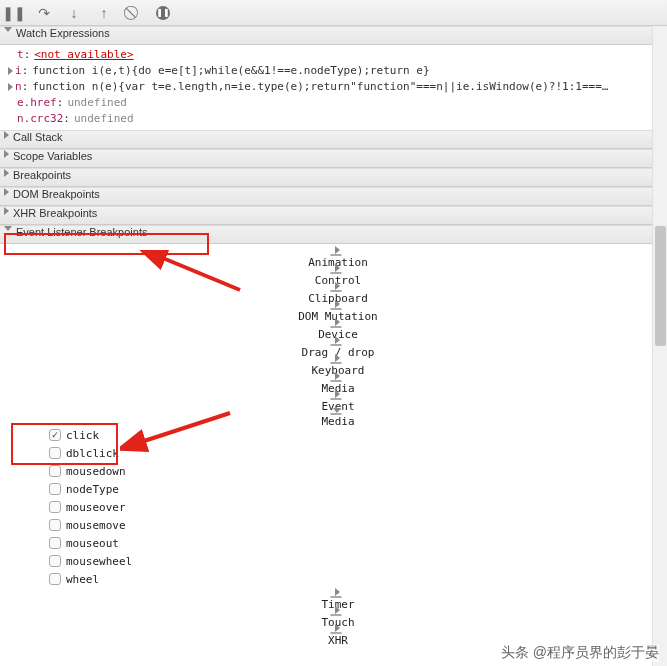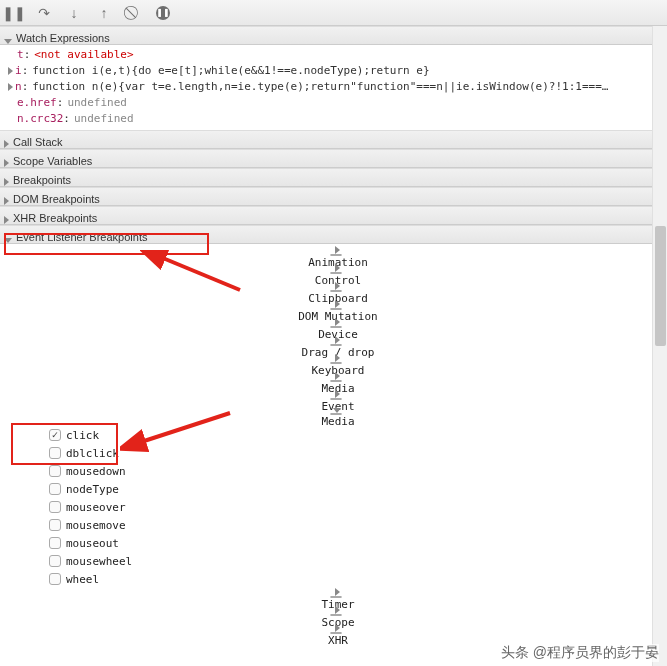--- a/index.html
+++ b/index.html
@@ -30,21 +30,21 @@
   width: 16px;
   height: 16px;
   cursor: pointer;
 }
 .section-header {
   height: 19px;
   background: linear-gradient(#f1f1f1, #e6e6e6);
   border-top: 1px solid #ddd;
   border-bottom: 1px solid #ccc;
   display: flex;
-  align-items: flex-end;
+  align-items: flex-start;
   padding: 0 4px;
   color: #333;
   font-size: 11px;
   cursor: pointer;
 }
 .tri {
   width: 0; height: 0;
   display: inline-block;
   margin-right: 4px;
 }
@@ -69,21 +69,21 @@
   align-items: center;
   padding-left: 8px;
   white-space: nowrap;
   overflow: hidden;
 }
 .watch-row .tri { margin-right: 2px; }
 .watch-key { color: #a71d5d; }
 .watch-sep { color: #333; }
 .watch-val { color: #333; margin-left: 4px; }
 .watch-val.undef { color: #888; }
-.watch-val.notavail { color: #c00; }
+.watch-val.notavail { color: #c00; text-decoration: underline; }
 .tree {
   padding: 2px 0;
 }
 .tree-row {
   display: flex;
   align-items: center;
   height: 18px;
   padding-left: 6px;
 }
 .tree-row .tri { margin-right: 2px; }
@@ -314,21 +314,21 @@
         <span class="tree-label">wheel</span>
       </div>
       <div class="tree-row indent1">
         <span class="tri right"></span>
         <span class="cbox"></span>
         <span class="tree-label">Timer</span>
       </div>
       <div class="tree-row indent1">
         <span class="tri right"></span>
         <span class="cbox"></span>
-        <span class="tree-label">Scope</span>
+        <span class="tree-label">Touch</span>
       </div>
       <div class="tree-row indent1">
         <span class="tri right"></span>
         <span class="cbox"></span>
         <span class="tree-label">XHR</span>
       </div>
     </div>
 
 </div>
 

